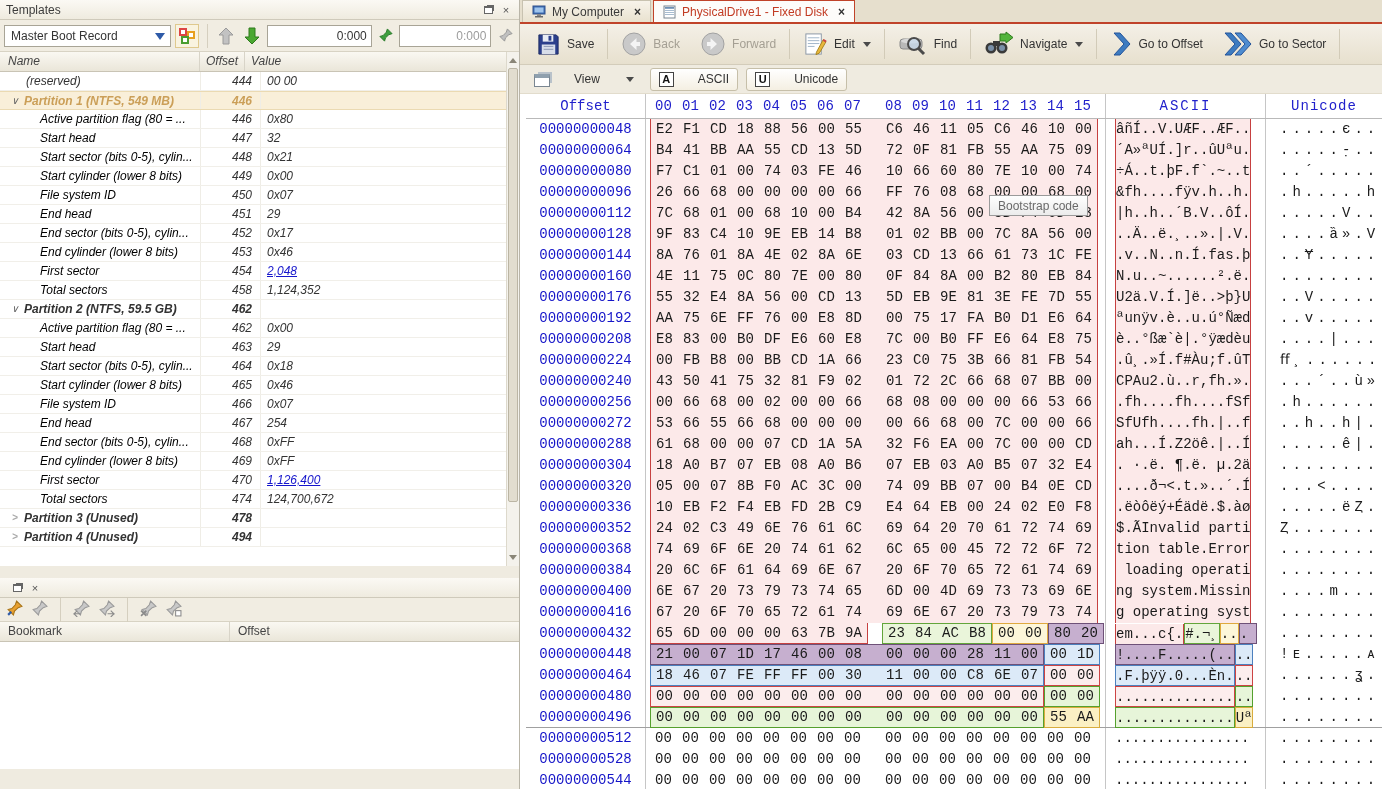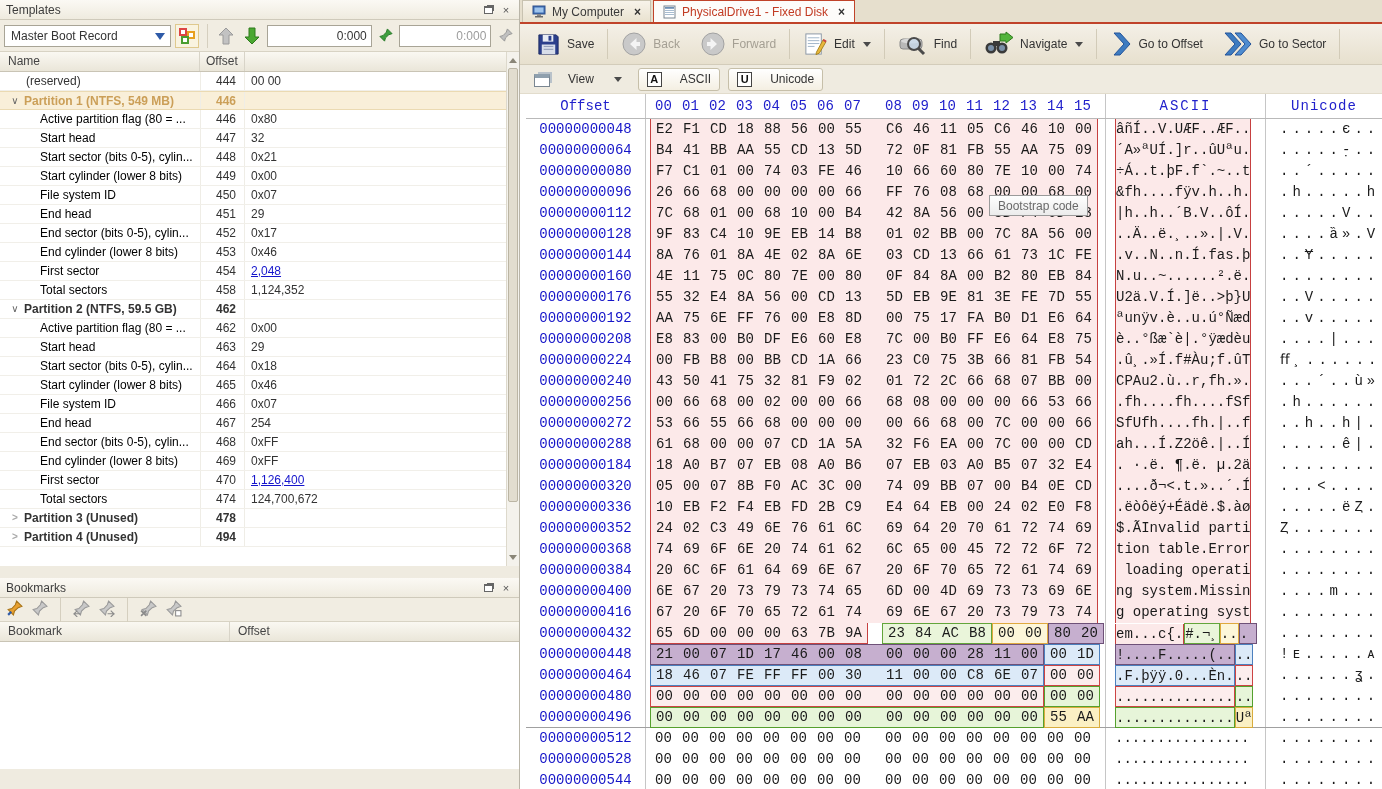--- a/index.html
+++ b/index.html
@@ -23,30 +23,30 @@
   .mgr-r { border:2px solid #D44; left:3px; top:3px; }
   .mgr-y { border:2px solid #E8A020; right:3px; top:6px; }
   .mgr-g { border:2px solid #4A9E30; left:5px; bottom:3px; }
   .vsep { width:1px; height:24px; background:#D5CFBF; margin:0 4px; }
   .arrow-btn { width:22px; height:24px; display:flex; align-items:center; justify-content:center; }
   .num-field { height:22px; background:#fff; border:1px solid #A8A496; text-align:right; padding:0 4px; font-size:12px; color:#333; font-family:"Liberation Sans",sans-serif; }
   .num-field.dim { color:#9C9C9C; }
   .f1 { width:105px; } .f2 { width:92px; }
   .pin-btn { width:20px; height:22px; display:flex; align-items:center; justify-content:center; }
 
-  .tpl-grid { position:relative; height:514px; background:#fff; }
+  .tpl-grid { position:relative; height:514px; background:#fff;font-style:italic; }
   .tg-header { height:20px; display:flex; background:linear-gradient(#FAF8F2,#EAE6D9); border-bottom:1px solid #C9C4B5; color:#444; }
   .tg-header > div { line-height:19px; }
   .tgh-name { width:200px; padding-left:8px; border-right:1px solid #D8D4C8; }
   .tgh-off { width:45px; text-align:left; padding-left:6px; border-right:1px solid #D8D4C8; }
   .tgh-val { flex:1; padding-left:6px; }
   .tg-body { height:494px; overflow:hidden; }
   .tg-row { height:19px; line-height:18px; display:flex; border-bottom:1px solid #F1EFE9; background:#fff; }
   .tg-name { width:200px; white-space:nowrap; overflow:hidden; display:flex; align-items:center; }
-  .tg-off { width:45px; text-align:right; padding-right:8px; border-left:1px solid #EFEDE6; border-right:1px solid #EFEDE6; }
+  .tg-off { width:61px; text-align:right; padding-right:8px; border-left:1px solid #EFEDE6; border-right:1px solid #EFEDE6; }
   .tg-val { flex:1; padding-left:6px; }
   .tg-item .tg-name { padding-left:26px; }
   .tg-child .tg-name { padding-left:40px; color:#000000; }
   .tg-group { font-weight:bold; }
   .tg-group .tg-name { padding-left:6px; }
   .tw { width:18px; display:inline-block; text-align:center; font-size:10px; color:#666; font-weight:normal; }
   .tw.closed { color:#AAA; font-weight:bold; }
   .tg-row.sel { background:#F9EFD9; border-top:1px solid #EBDAB2; border-bottom:1px solid #EBDAB2; }
   .tg-row.sel .tg-name, .tg-row.sel .tg-off { color:#CB9F58; }
   .link { color:#1515CC; text-decoration:underline; cursor:pointer; }
@@ -72,21 +72,21 @@
   .tab-close { font-size:12px; font-weight:bold; color:#333; margin-left:4px; }
   .tab.active .tab-close { color:#333; }
 
   .toolbar { height:41px; background:linear-gradient(#F4F0E7,#E7E0CE); border-bottom:1px solid #D3CCBA; display:flex; align-items:center; padding:0 6px; }
   .tb-btn { display:flex; align-items:center; gap:6px; padding:0 10px; height:34px; color:#333; border-radius:3px; }
   .tb-btn.disabled { color:#A49F93; }
   .tb-sep { width:1px; height:30px; background:#D2CBB8; margin:0 3px; }
   .caret { width:0; height:0; border:4px solid transparent; border-top:5px solid #4A4A4A; margin-top:5px; margin-left:2px; }
 
   .toolbar2 { height:29px; background:#EFEBE0; display:flex; align-items:center; padding:0 6px; gap:8px; border-bottom:1px solid #E2DCCC; }
-  .tb2-btn { display:flex; align-items:center; gap:18px; height:23px; padding:0 8px; color:#333;justify-content:flex-end; }
+  .tb2-btn { display:flex; align-items:center; gap:24px; height:23px; padding:0 8px; color:#333;justify-content:flex-end; }
   .tb2-toggle { border:1px solid #C6BFA9; border-radius:3px; background:linear-gradient(#FFFFFF,#F4EFE2); }
   .letter-box { width:15px; height:15px; border:1px solid #444; background:#fff; color:#111; font-weight:bold; font-size:11px; display:inline-flex; align-items:center; justify-content:center; }
   .win-icon { width:16px; height:13px; border:1px solid #7A8691; background:#fff; border-top:4px solid #8FA0AE; box-shadow:3px -3px 0 -1px #B9C2CA; margin-top:2px; }
 
   
   .hexwrap { flex:1; background:#fff; padding-left:6px; font-family:"Liberation Mono", monospace; font-size:14px; overflow:hidden; }
   .hexhead { display:flex; height:25px; line-height:24px; color:#2121CC; border-bottom:1px solid #B9B9B9; }
   .hx-off { width:120px; text-align:center; border-right:1px solid #C6C6C6; color:#1515C8; flex:none; }
   .hexhead .hx-off { color:#2121CC; }
   .hx-hex { width:460px; padding-left:4px; border-right:1px solid #C6C6C6; flex:none; display:flex; align-items:stretch; }
@@ -159,20 +159,21 @@
           <svg width="15" height="15" viewBox="0 0 16 16">
               <path d="M10 1 L15 6 L11.5 7.2 L8 10.5 L7 14 L2 9 L5.5 8 L8.8 4.5 Z" fill="#C0C0C0" stroke="#959595"></path>
             </svg>
         </div>
       </div>
 
       <div class="tpl-grid">
         <div class="tg-header">
           <div class="tgh-name">Name</div>
           <div class="tgh-off">Offset</div>
+          <div class="tgh-val">Value</div>
         </div>
         <div class="tg-body" id="tplBody">
             <div class="tg-row tg-item">
               <div class="tg-name">
                 <span class="tg-label">(reserved)</span>
               </div>
               <div class="tg-off">444</div>
               <div class="tg-val"><span>00 00</span></div>
             </div>
             <div class="tg-row tg-group sel tg-group">
@@ -357,21 +358,20 @@
               <span class="tri-down"></span>
             </div>
         </div>
       </div>
     </div>
 
     <div class="splitter"></div>
 
     <div>
       <div class="panel-title">
-        <span class="pt-label">Bookmarks</span>
         <span class="pt-btn">
             <span class="float-glyph"></span>
           </span>
         <span class="pt-btn">×</span>
       </div>
       <div class="bm-toolbar">
         <span><svg width="17" height="17" viewBox="0 0 16 16">
               <path d="M10 1 L15 6 L11.5 7.2 L8 10.5 L7 14 L2 9 L5.5 8 L8.8 4.5 Z" fill="#E8A030" stroke="#A87418"></path>
               <path d="M2 14 L5 11" stroke="#2F5BA8" stroke-width="2"></path>
             </svg></span>
@@ -941,21 +941,21 @@
                 <span class="byte">7C</span>
                 <span class="byte">00</span>
                 <span class="byte">00</span>
                 <span class="byte">CD</span>
               </span>
             </div>
             <div class="hx-ascii"><span class="arun rg-boot" style="border-left-width: 1px; border-left-style: solid; border-right-width: 1px; border-right-style: solid;">ah...Í.Z2öê.|..Í</span></div>
             <div class="hx-uni">.....ê|.</div>
           </div>
           <div class="hexrow">
-            <div class="hx-off">00000000184</div>
+            <div class="hx-off">00000000304</div>
             <div class="hx-hex">
               <span class="run rg-boot" style="border-left-width: 1px; border-left-style: solid; border-right-width: 1px; border-right-style: solid;">
                 <span class="byte">18</span>
                 <span class="byte">A0</span>
                 <span class="byte">B7</span>
                 <span class="byte">07</span>
                 <span class="byte">EB</span>
                 <span class="byte">08</span>
                 <span class="byte">A0</span>
                 <span class="byte">B6</span>

